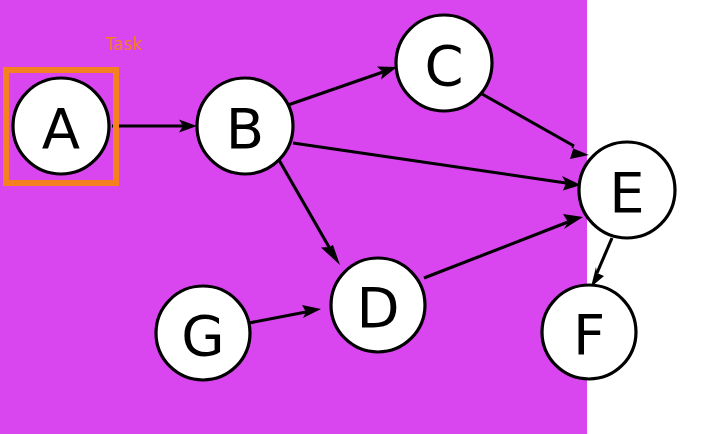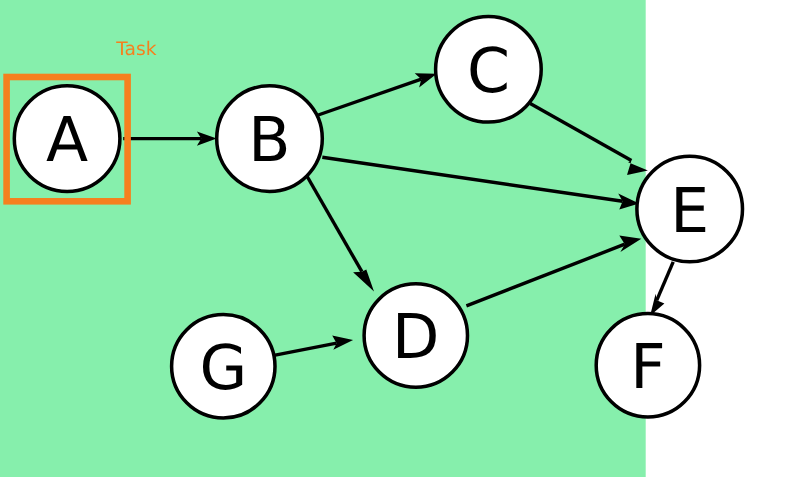--- a/index.html
+++ b/index.html
@@ -10,21 +10,21 @@
   body {
     width: 725px;
     height: 434px;
     font-family: "DejaVu Sans", sans-serif;
     overflow: hidden;
   }
   #graph-canvas {
     position: relative;
     width: 587px;
     height: 434px;
-    background: #86efac;
+    background: #d946ef;
   }
   #graph-svg {
     position: absolute;
     top: 0;
     left: 0;
     width: 725px;
     height: 434px;
     display: block;
   }
   .node-circle {

